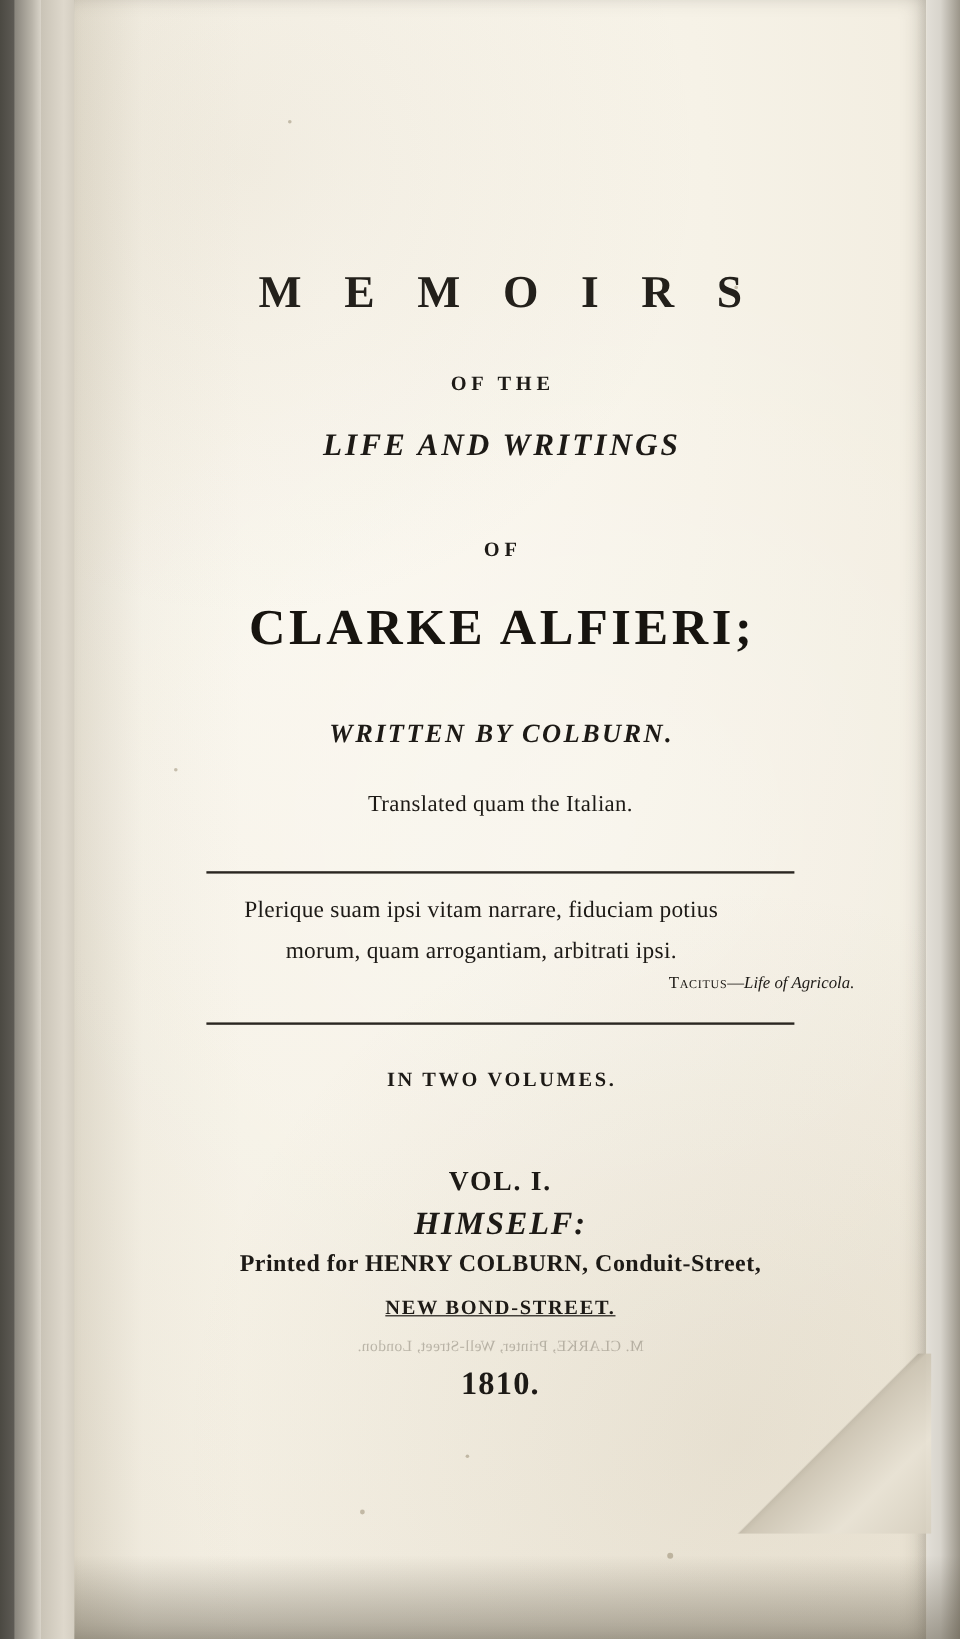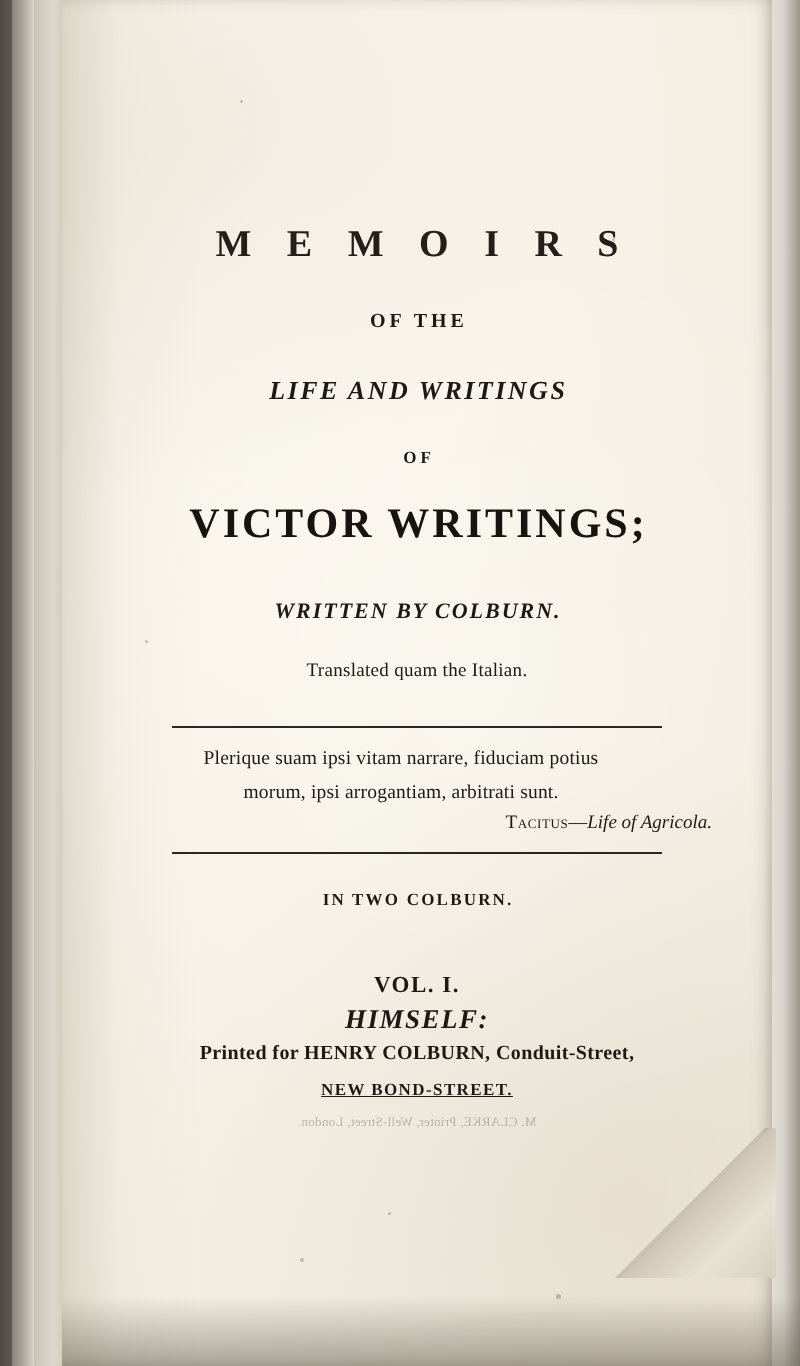--- a/index.html
+++ b/index.html
@@ -107,27 +107,27 @@
     top: 222px;
     font-family: "Liberation Serif", serif;
     font-size: 38px;
     font-weight: 700;
     letter-spacing: 13px;
     text-indent: 13px;
     color: #23201b;
   }
   .t-ofthe {
     top: 310px;
-    font-size: 20px;
+    font-size: 17px;
     font-weight: 700;
     letter-spacing: 4px;
     text-indent: 4px;
   }
   .t-lifeand {
-    top: 376px;
+    top: 356px;
     font-family: "Liberation Serif", serif;
     font-style: italic;
     font-weight: 700;
     font-size: 26px;
     letter-spacing: 2.5px;
     text-indent: 2.5px;
   }
   .t-of2 {
     top: 448px;
     font-size: 17px;
@@ -175,21 +175,21 @@
     line-height: 34px;
     letter-spacing: 0.2px;
   }
   .t-attrib {
     position: absolute;
     top: 812px;
     left: 60px;
     width: 590px;
     text-align: right;
     padding-right: 14px;
-    font-size: 19px;
+    font-size: 14px;
   }
   .t-attrib .sc {
     font-variant: small-caps;
     letter-spacing: 0.6px;
   }
   .t-attrib .ital { font-style: italic; }
 
   .t-volumes {
     top: 890px;
     font-size: 17px;
@@ -261,49 +261,50 @@
   <div class="tp">
 
     <div class="block t-title">M E M O I R S</div>
 
     <div class="block t-ofthe">OF THE</div>
 
     <div class="block t-lifeand">LIFE AND WRITINGS</div>
 
     <div class="block t-of2">OF</div>
 
-    <div class="block t-author">VICTOR WRITINGS;</div>
+    <div class="block t-author">CLARKE ALFIERI;</div>
 
     <div class="block t-written">WRITTEN BY COLBURN.</div>
 
     <div class="block t-translated">Translated quam the Italian.</div>
 
     <div class="rule rule-top"></div>
 
     <div class="block t-quote">Plerique suam ipsi vitam narrare, fiduciam potius</div>
-    <div class="block t-quote" style="top:776px;">morum, ipsi arrogantiam, arbitrati sunt.</div>
+    <div class="block t-quote" style="top:776px;">morum, quam arrogantiam, arbitrati ipsi.</div>
 
     <div class="t-attrib">
       <span class="sc">Tacitus</span><span>—</span><span class="ital">Life of Agricola.</span>
     </div>
 
     <div class="rule rule-bot"></div>
 
-    <div class="block t-volumes">IN TWO COLBURN.</div>
+    <div class="block t-volumes">IN TWO VOLUMES.</div>
 
     <div class="block t-vol">VOL. I.</div>
 
     <div class="block t-london">HIMSELF:</div>
 
     <div class="block t-printed">Printed for HENRY COLBURN, Conduit-Street,</div>
 
     <div class="block t-newbond">NEW BOND-STREET.</div>
 
     <div class="showthrough">M. CLARKE, Printer, Well-Street, London.</div>
 
+    <div class="block t-year">1810.</div>
 
   </div>
 
   <div class="speck" style="left:240px; top:100px; width:3px; height:3px;"></div>
   <div class="speck" style="left:300px; top:1258px; width:4px; height:4px;"></div>
   <div class="speck" style="left:388px; top:1212px; width:3px; height:3px;"></div>
   <div class="speck" style="left:612px; top:238px; width:3px; height:3px;"></div>
   <div class="speck" style="left:145px; top:640px; width:3px; height:3px;"></div>
   <div class="speck" style="left:556px; top:1294px; width:5px; height:5px;"></div>
 

